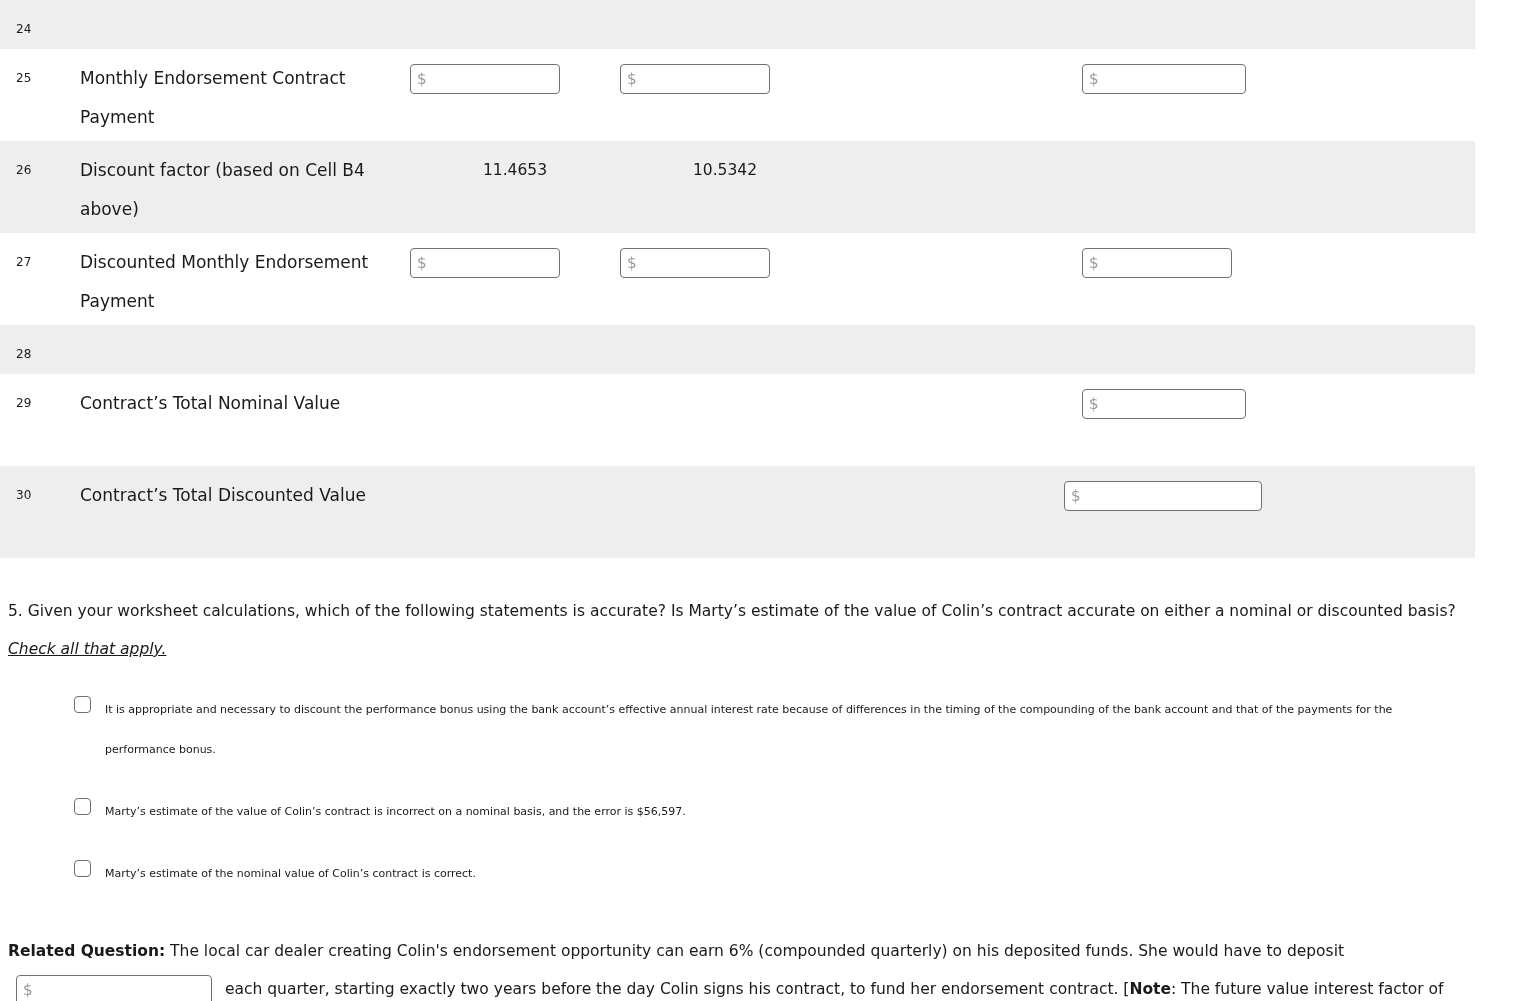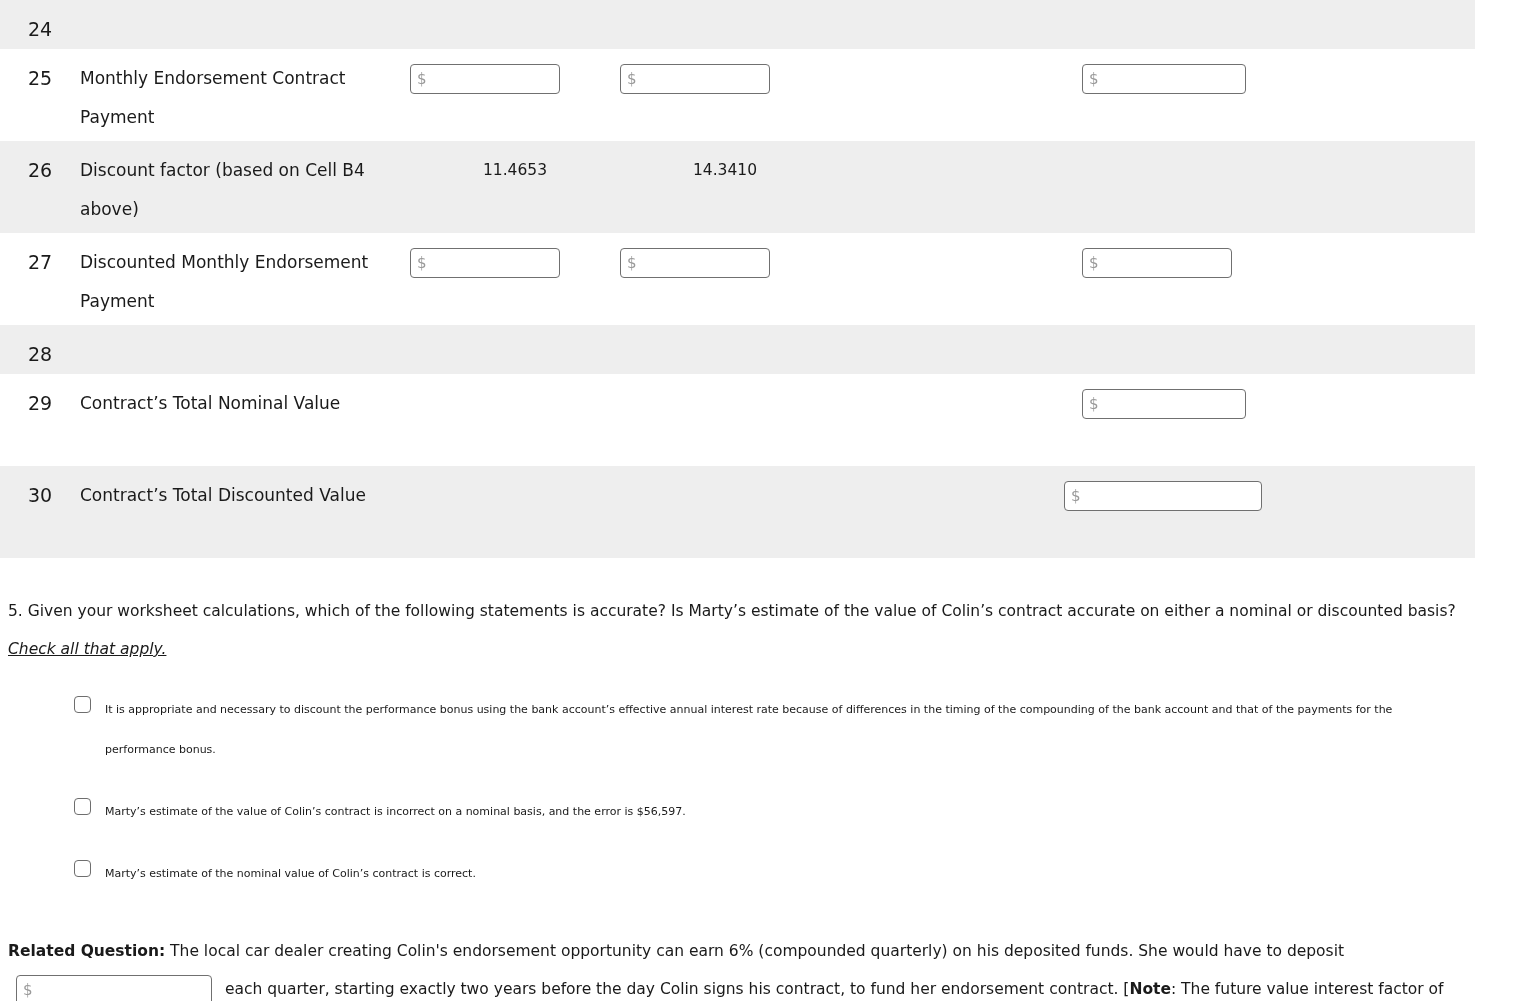--- a/index.html
+++ b/index.html
@@ -36,27 +36,26 @@
   }
 
   .col-num   { width: 80px;  }
   .col-label { width: 330px; }
   .col-b     { width: 210px; }
   .col-c     { width: 210px; }
   .col-d     { width: 230px; }
   .col-e     { width: 415px; }
 
   .cell-num {
-    font-size: 19px;
-    color: #1a1a1a;
-    padding-left: 8px;
+    font-size: 12px;
+    color: #1a1a1a;
+    padding-left: 16px;
     padding-top: 10px;
     line-height: 39px;
     height: 100%;
-    margin-left: 20px;
   }
   .cell-label {
     font-size: 17px;
     color: #1a1a1a;
     padding-top: 10px;
     line-height: 39px;
     padding-right: 10px;
   }
   .cell-mid {
     padding-top: 10px;
@@ -217,21 +216,21 @@
       <td class="col-num">
           <div class="cell-num">26</div>
         </td>
       <td class="col-label">
           <div class="cell-label">Discount factor (based on Cell B4 above)</div>
         </td>
       <td class="col-b">
           <div class="cell-mid">11.4653</div>
         </td>
       <td class="col-c">
-          <div class="cell-mid">14.3410</div>
+          <div class="cell-mid">10.5342</div>
         </td>
       <td class="col-d">
           <div class="cell-mid"></div>
         </td>
       <td class="col-e">
           <div class="cell-input"></div>
         </td>
     </tr>
 
     <tr class="ws-row plain h-double">

